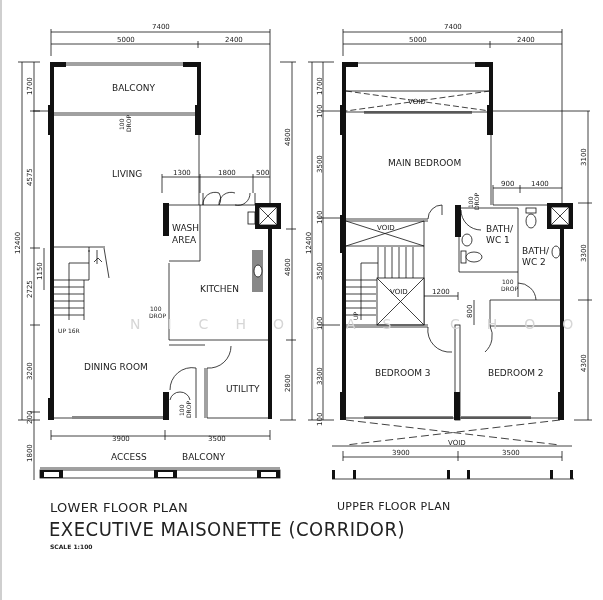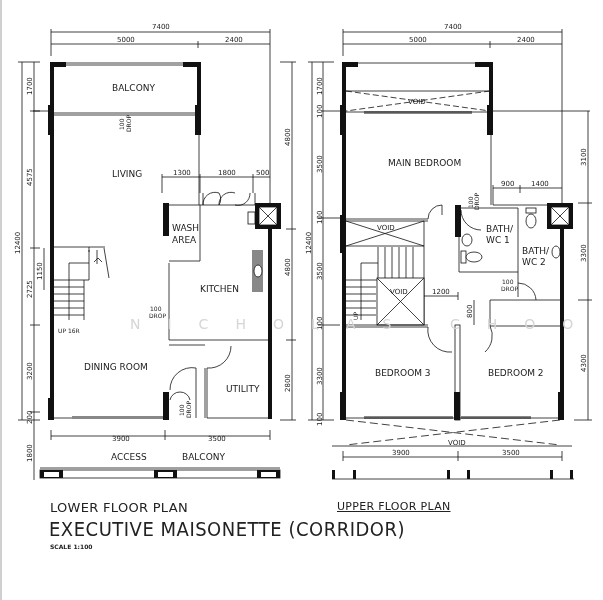--- a/index.html
+++ b/index.html
@@ -3,21 +3,21 @@
 <meta charset="utf-8">
 <style>
   html, body { margin:0; padding:0; background:#ffffff; }
   body { width:603px; height:600px; position:relative; overflow:hidden; font-family:"DejaVu Sans", sans-serif; }
   #frame { position:absolute; left:0; top:0; width:603px; height:600px; }
   svg text { font-family:"DejaVu Sans", sans-serif; fill:#1a1a1a; }
   .lbl { font-size:9px; }
   .dim { font-size:7px; }
   .small { font-size:6px; }
   .title-lower { position:absolute; left:50px; top:500px; font-size:13px; color:#222; letter-spacing:0.3px; }
-  .title-upper { position:absolute; left:337px; top:500px; font-size:11px; color:#222; letter-spacing:0.3px;text-decoration:underline; }
+  .title-upper { position:absolute; left:337px; top:500px; font-size:11px; color:#222; letter-spacing:0.3px; }
   .main-title { position:absolute; left:49px; top:517px; font-size:18px; color:#222; letter-spacing:0.5px; font-weight:normal; transform:scaleY(1.1); transform-origin:left top; }
   .scale { position:absolute; left:50px; top:543px; font-size:6px; color:#222; font-weight:bold; }
   .watermark { position:absolute; left:130px; top:316px; font-size:14px; color:#d6d6d6; letter-spacing:27px; white-space:nowrap; }
   .leftbar { position:absolute; left:0; top:0; width:2px; height:600px; background:#cfcfcf; }
 </style>
 </head>
 <body>
 
 <div id="frame">
   <div class="leftbar"></div>

